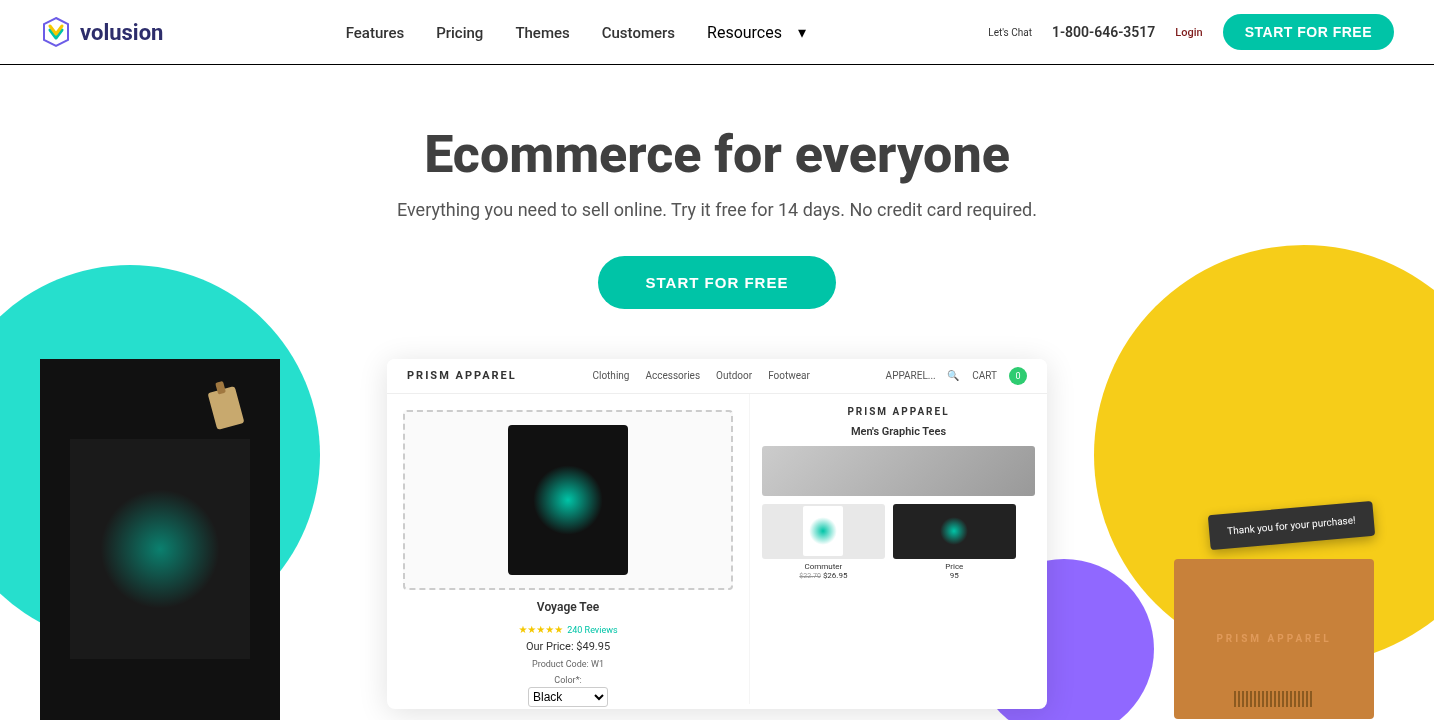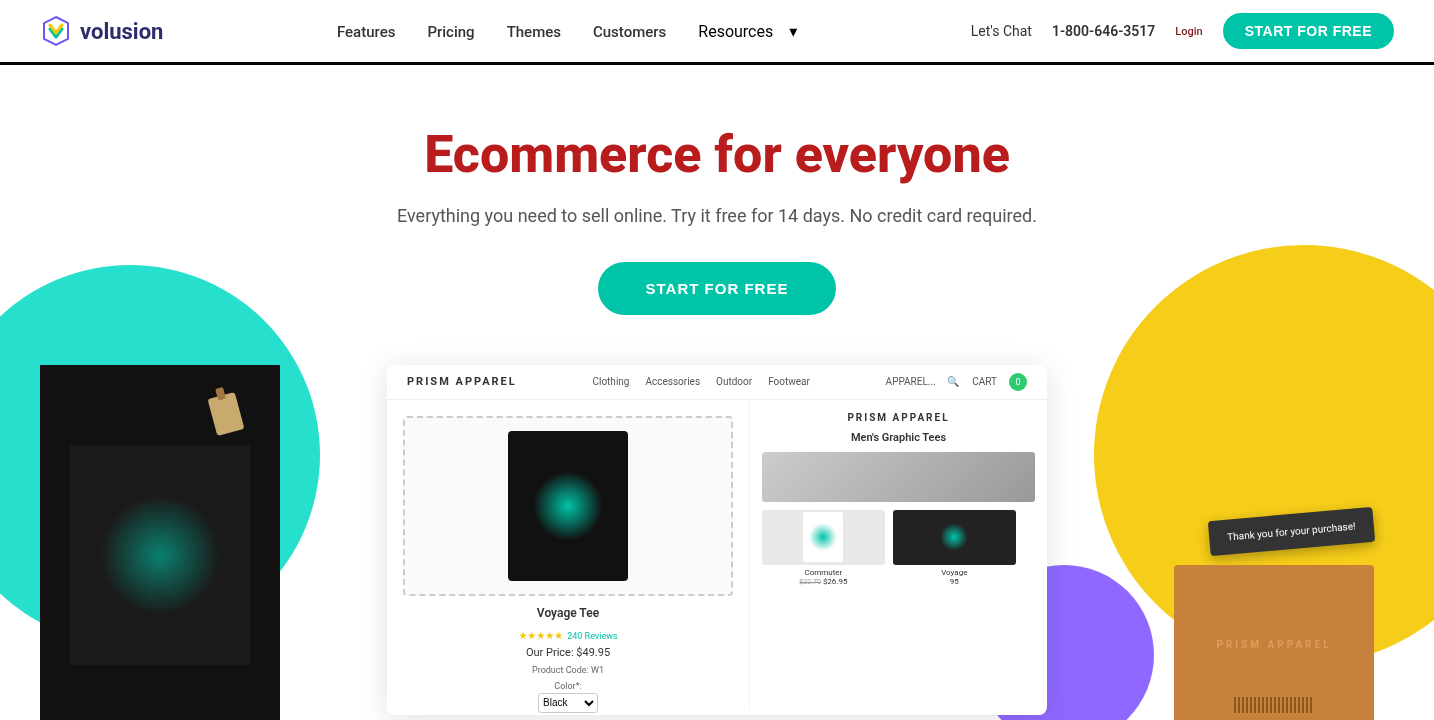--- a/index.html
+++ b/index.html
@@ -2,46 +2,46 @@
 <html><head>
   <meta charset="utf-8">
   <style>
     * { margin: 0; padding: 0; box-sizing: border-box; }
     body { font-family: -apple-system, BlinkMacSystemFont, 'Segoe UI', Roboto, sans-serif; width: 1434px; overflow-x: hidden; background: #fff; }
 
     
     nav {
       display: flex; align-items: center; justify-content: space-between;
       padding: 0 40px; height: 65px; background: #fff;
-      border-bottom: 3px solid #000000; position: relative; z-index: 10;
+      border-bottom: 1px solid #000000; position: relative; z-index: 10;
     }
     .nav-logo { display: flex; align-items: center; gap: 8px; }
     .nav-logo-text { font-size: 22px; font-weight: 700; color: #2d2d6b; }
     .nav-links { display: flex; align-items: flex-end; gap: 32px; }
     .nav-links a {
       text-decoration: none; font-size: 15px; font-weight: 500; color: #333;
     }
     .nav-resources { display: flex; align-items: center; gap: 16px; cursor: pointer; }
     .nav-right { display: flex; align-items: center; gap: 20px; }
-    .nav-chat { font-size: 14px; color: #333; }
+    .nav-chat { font-size: 10px; color: #333; }
     .nav-phone { font-size: 14px; color: #333; font-weight: 600; }
     .nav-login { font-size: 11px; color: #7f1d1d; font-weight: 500; text-decoration: none; }
     .btn-start-nav {
       background: #00c4a7; color: #fff; border: none; border-radius: 30px;
       padding: 10px 22px; font-size: 14px; font-weight: 700; cursor: pointer;
       letter-spacing: 0.5px;
     }
 
     
     .hero {
       text-align: center; padding: 60px 40px 0; position: relative;
       background: #fff; overflow: hidden; min-height: 580px;
     }
     .hero h1 {
-      font-size: 52px; font-weight: 800; color: #b91c1c; margin-bottom: 20px;
+      font-size: 52px; font-weight: 800; color: #404040; margin-bottom: 14px;
       line-height: 1.15;
     }
     .hero p {
       font-size: 18px; color: #555; margin-bottom: 36px;
     }
     .btn-start-hero {
       background: #00c4a7; color: #fff; border: none; border-radius: 40px;
       padding: 18px 48px; font-size: 15px; font-weight: 800; cursor: pointer;
       letter-spacing: 1px; display: inline-block; margin-bottom: 50px;
     }
@@ -140,22 +140,22 @@
       width: 70px; height: 70px; border-radius: 50%;
       background: radial-gradient(circle, #00c4a7 0%, transparent 70%);
     }
     .product-info { margin-top: 10px; }
     .product-title { font-size: 12px; font-weight: 600; color: #333; margin-bottom: 4px; }
     .product-stars { color: #f5c800; font-size: 10px; }
     .product-reviews { font-size: 9px; color: #00c4a7; }
     .product-price { font-size: 11px; color: #333; margin: 3px 0; }
     .product-label { font-size: 9px; color: #666; margin-top: 6px; }
     .product-select {
-      width: 60px; height: 20px; border: 1px solid #ccc; border-radius: 3px;
-      font-size: 10px; background: #fff; margin-top: 2px;
+      width: 80px; height: 20px; border: 1px solid #ccc; border-radius: 3px;
+      font-size: 12px; background: #fff; margin-top: 2px;
     }
 
     .mockup-sidebar { width: 45%; padding: 12px; }
     .sidebar-brand { font-size: 10px; font-weight: 700; letter-spacing: 2px; color: #333; text-align: center; margin-bottom: 8px; }
     .sidebar-category { font-size: 11px; font-weight: 600; color: #333; margin-bottom: 8px; }
     .sidebar-cat-img {
       width: 100%; height: 50px; background: #ccc; border-radius: 3px;
       margin-bottom: 8px; overflow: hidden;
     }
     .sidebar-products { display: flex; gap: 8px; flex-wrap: wrap; }
@@ -303,21 +303,21 @@
               <div class="sidebar-product-name">Commuter</div>
               <div class="sidebar-product-price">
                 <span class="old">$22.70</span>
                 <span>$26.95</span>
               </div>
             </div>
             <div class="sidebar-product">
               <div class="sidebar-product-img" style="background:#222;">
                 <div style="width:28px;height:28px;border-radius:50%;background:radial-gradient(circle,#00c4a7 0%,transparent 70%);"></div>
               </div>
-              <div class="sidebar-product-name">Voyage</div>
+              <div class="sidebar-product-name">Price</div>
               <div class="sidebar-product-price">95</div>
             </div>
           </div>
         </div>
       </div>
     </div>
 
     <div class="hero-right-items">
       <div class="business-card">
         <span>Thank you for your purchase!</span>

